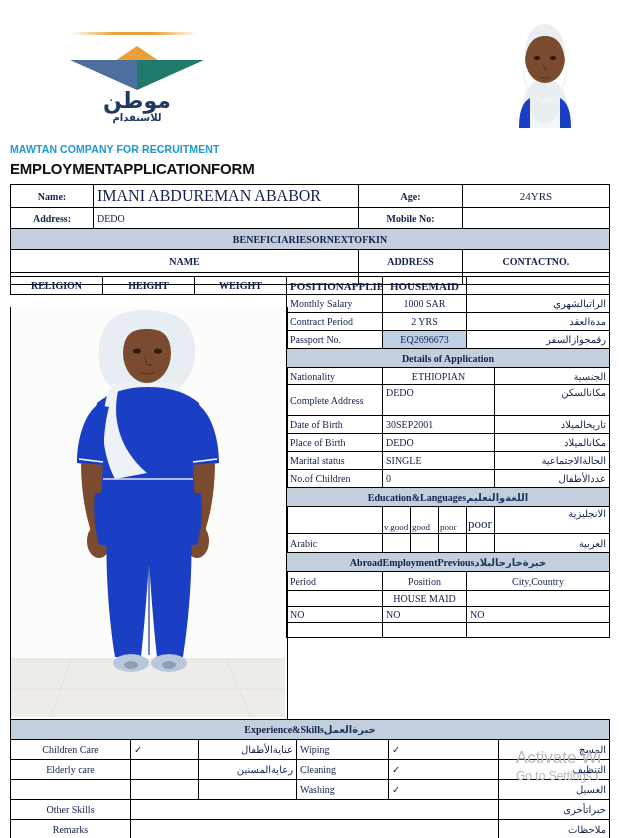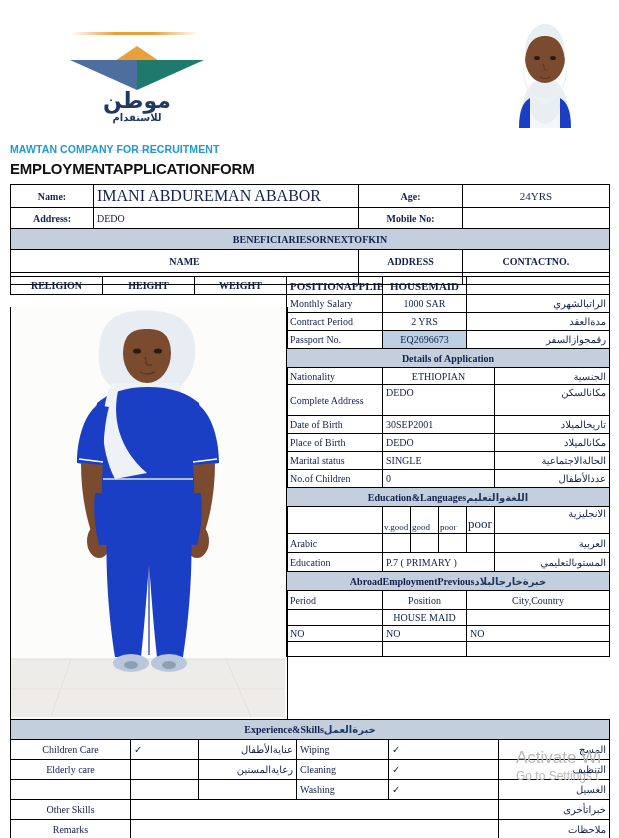--- a/index.html
+++ b/index.html
@@ -413,25 +413,20 @@
 
   <tr>
     <td class="lblL" colspan="3" style="height:18px">Arabic</td>
     <td></td>
     <td></td>
     <td></td>
     <td></td>
     <td class="ar">العربية</td>
   </tr>
 
-  <tr>
-    <td class="lblL" colspan="3" style="height:18px">Education</td>
-    <td class="val" colspan="4">P.7 ( PRIMARY )</td>
-    <td class="ar">المستوىالتعليمي</td>
-  </tr>
 
   <tr>
     <td class="band" colspan="8" style="height:18px">
       <span>AbroadEmploymentPrevious</span><span class="arband">خبرةخارجالبلاد</span>
     </td>
   </tr>
 
   <tr>
     <td class="lblL" colspan="3" style="height:18px">Period</td>
     <td class="lblL" colspan="3" style="text-align:center">Position</td>

